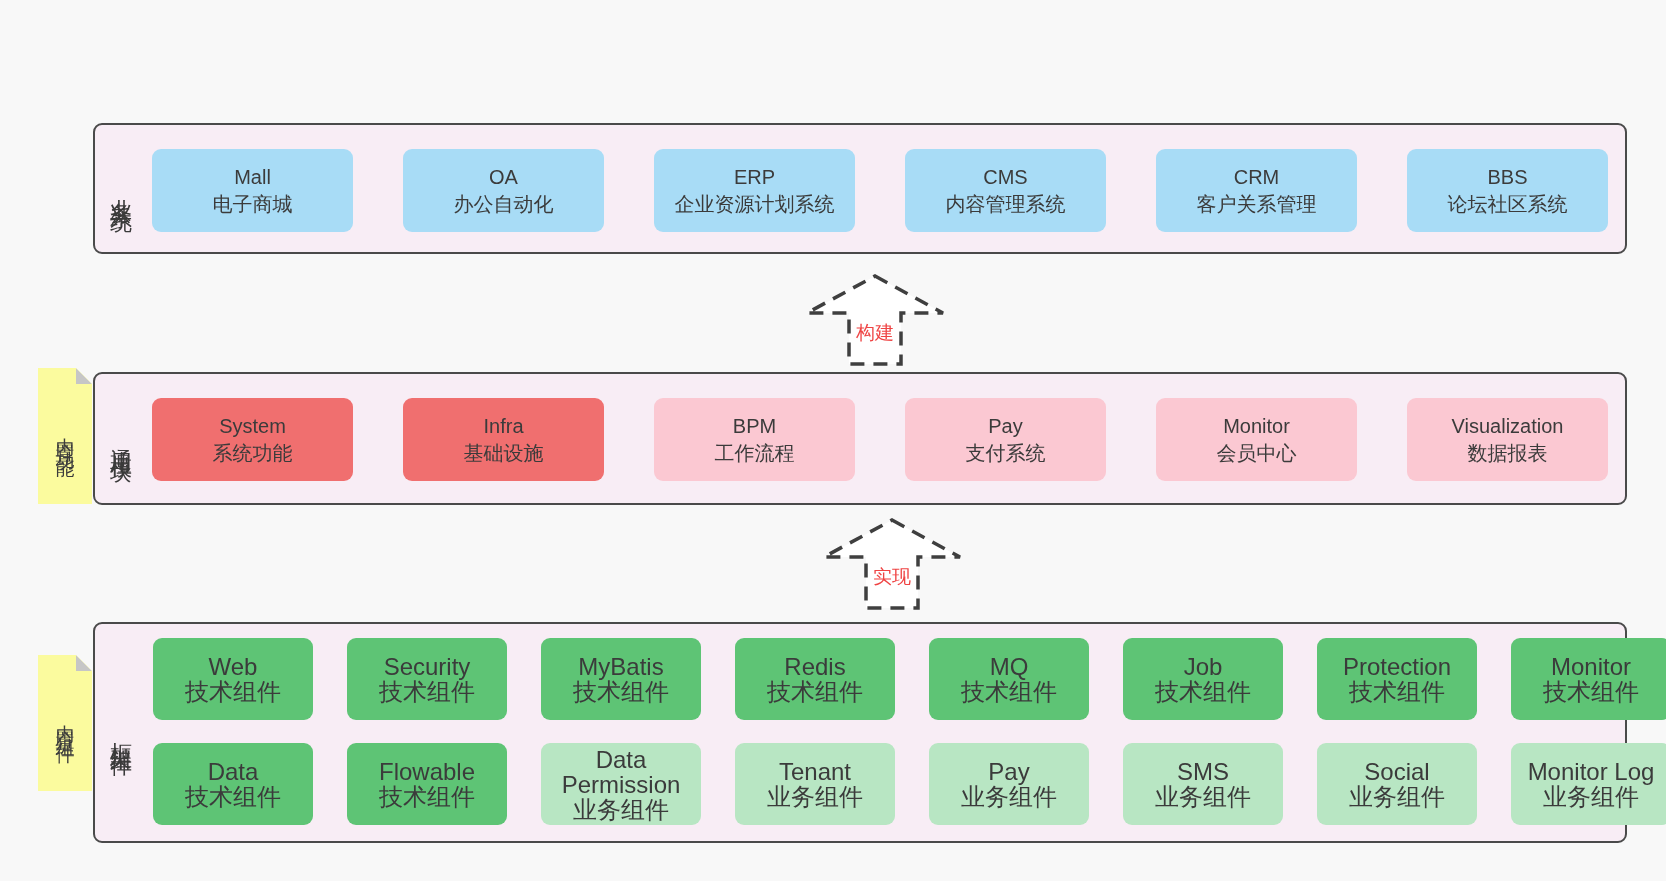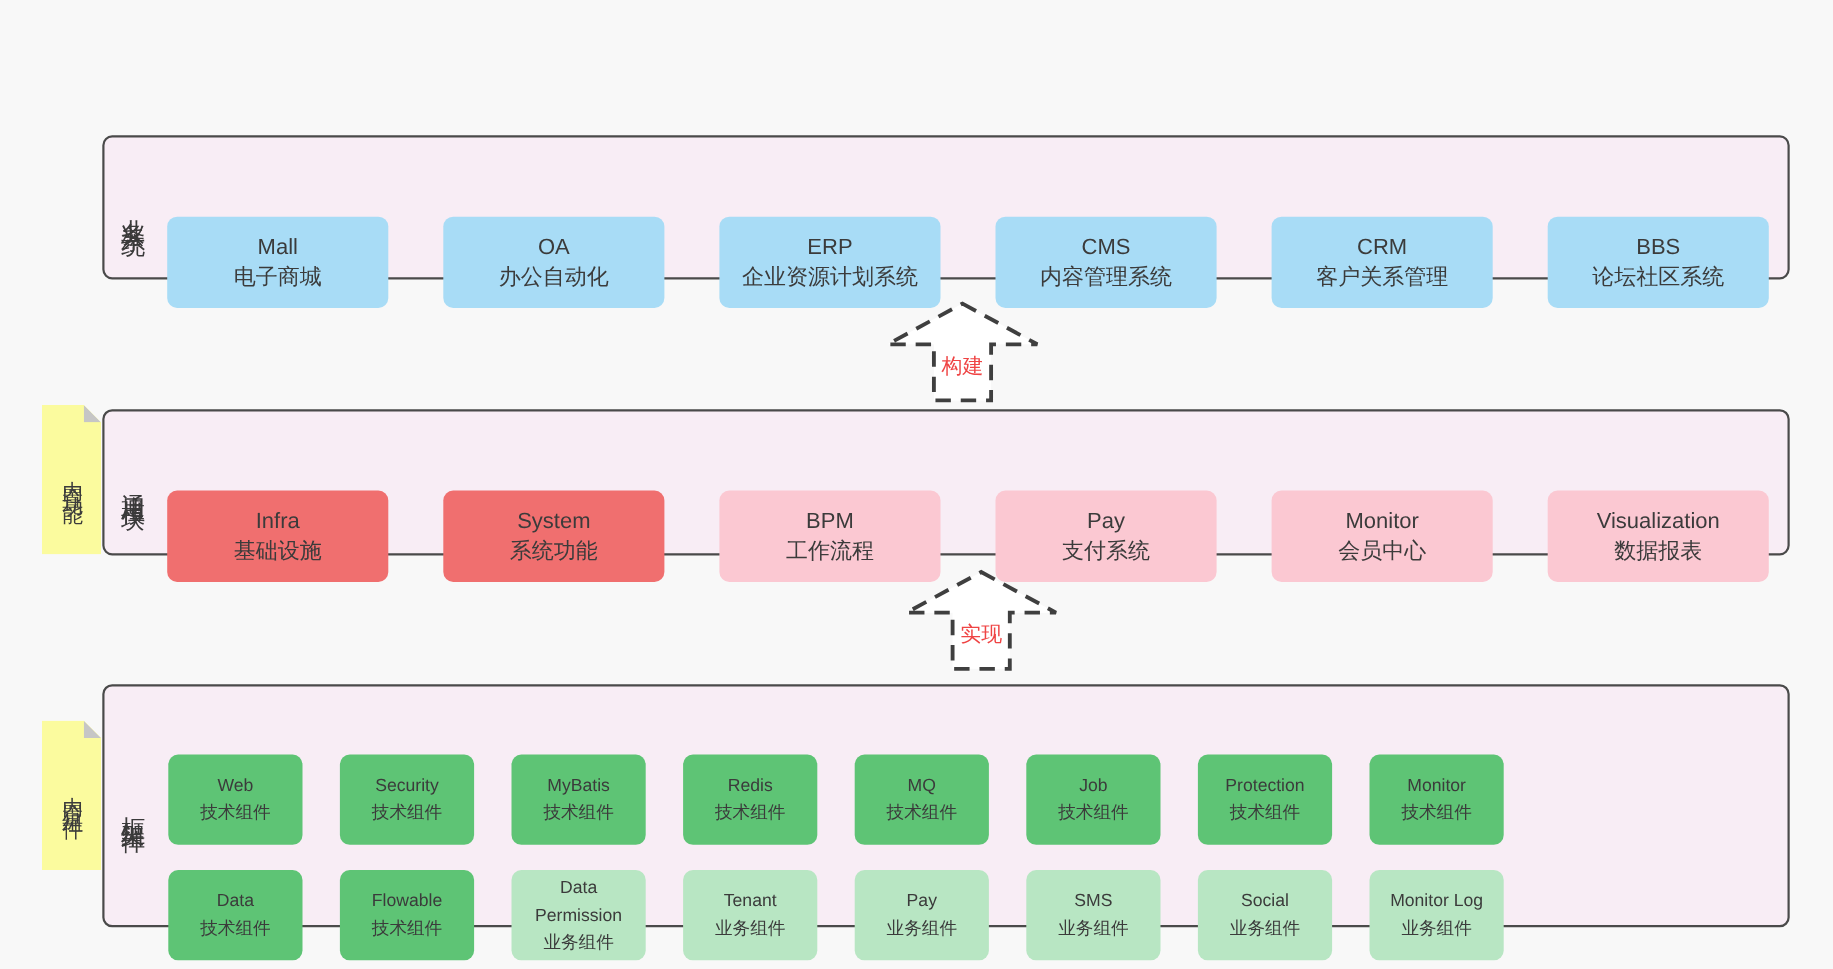--- a/index.html
+++ b/index.html
@@ -33,24 +33,24 @@
     white-space:nowrap;
   }
 
   
   .boxrow{position:absolute;display:flex;}
   .row6{left:57px;gap:50px;}
   .row8{left:58px;gap:34px;}
   .box{
     border-radius:9px;
     display:flex;flex-direction:column;justify-content:center;align-items:center;
-    text-align:center;box-sizing:border-box;padding:2px 6px;margin-top:48px;
+    text-align:center;box-sizing:border-box;padding:2px 6px;
   }
   .row6 .box{width:201px;height:83px;font-size:20px;line-height:27px;}
-  .row8 .box{width:122px;height:82px;font-size:16px;line-height:25px;}
+  .row8 .box{width:160px;height:82px;font-size:24px;line-height:25px;}
   .box-blue{background:var(--c-blue,#a8dcf6);}
   .box-red{background:var(--c-red,#f06f6f);}
   .box-pink{background:var(--c-pink,#fbc8d2);}
   .box-green{background:var(--c-green,#5ec475);}
   .box-lightgreen{background:var(--c-lightgreen,#b8e6c3);}
   .box-title,.box-subtitle{color:#3b3b3b;}
 
   
   .note{
     position:absolute;left:38px;width:54px;
@@ -132,26 +132,26 @@
     <svg viewBox="0 0 140 92">
       <polygon points="70,2 138,39 96,39 96,90 44,90 44,39 2,39"></polygon>
     </svg>
     <span class="arrow-label">构建</span>
   </div>
 
   <section class="container" id="tier-1">
     <div class="tier-label">通用模块</div>
     <div class="boxrow row6" style="top:24px">
         <div class="box box-red">
+          <div class="box-title">System</div>
+          <div class="box-subtitle">系统功能</div>
+        </div>
+        <div class="box box-red">
           <div class="box-title">Infra</div>
           <div class="box-subtitle">基础设施</div>
-        </div>
-        <div class="box box-red">
-          <div class="box-title">System</div>
-          <div class="box-subtitle">系统功能</div>
         </div>
         <div class="box box-pink">
           <div class="box-title">BPM</div>
           <div class="box-subtitle">工作流程</div>
         </div>
         <div class="box box-pink">
           <div class="box-title">Pay</div>
           <div class="box-subtitle">支付系统</div>
         </div>
         <div class="box box-pink">

